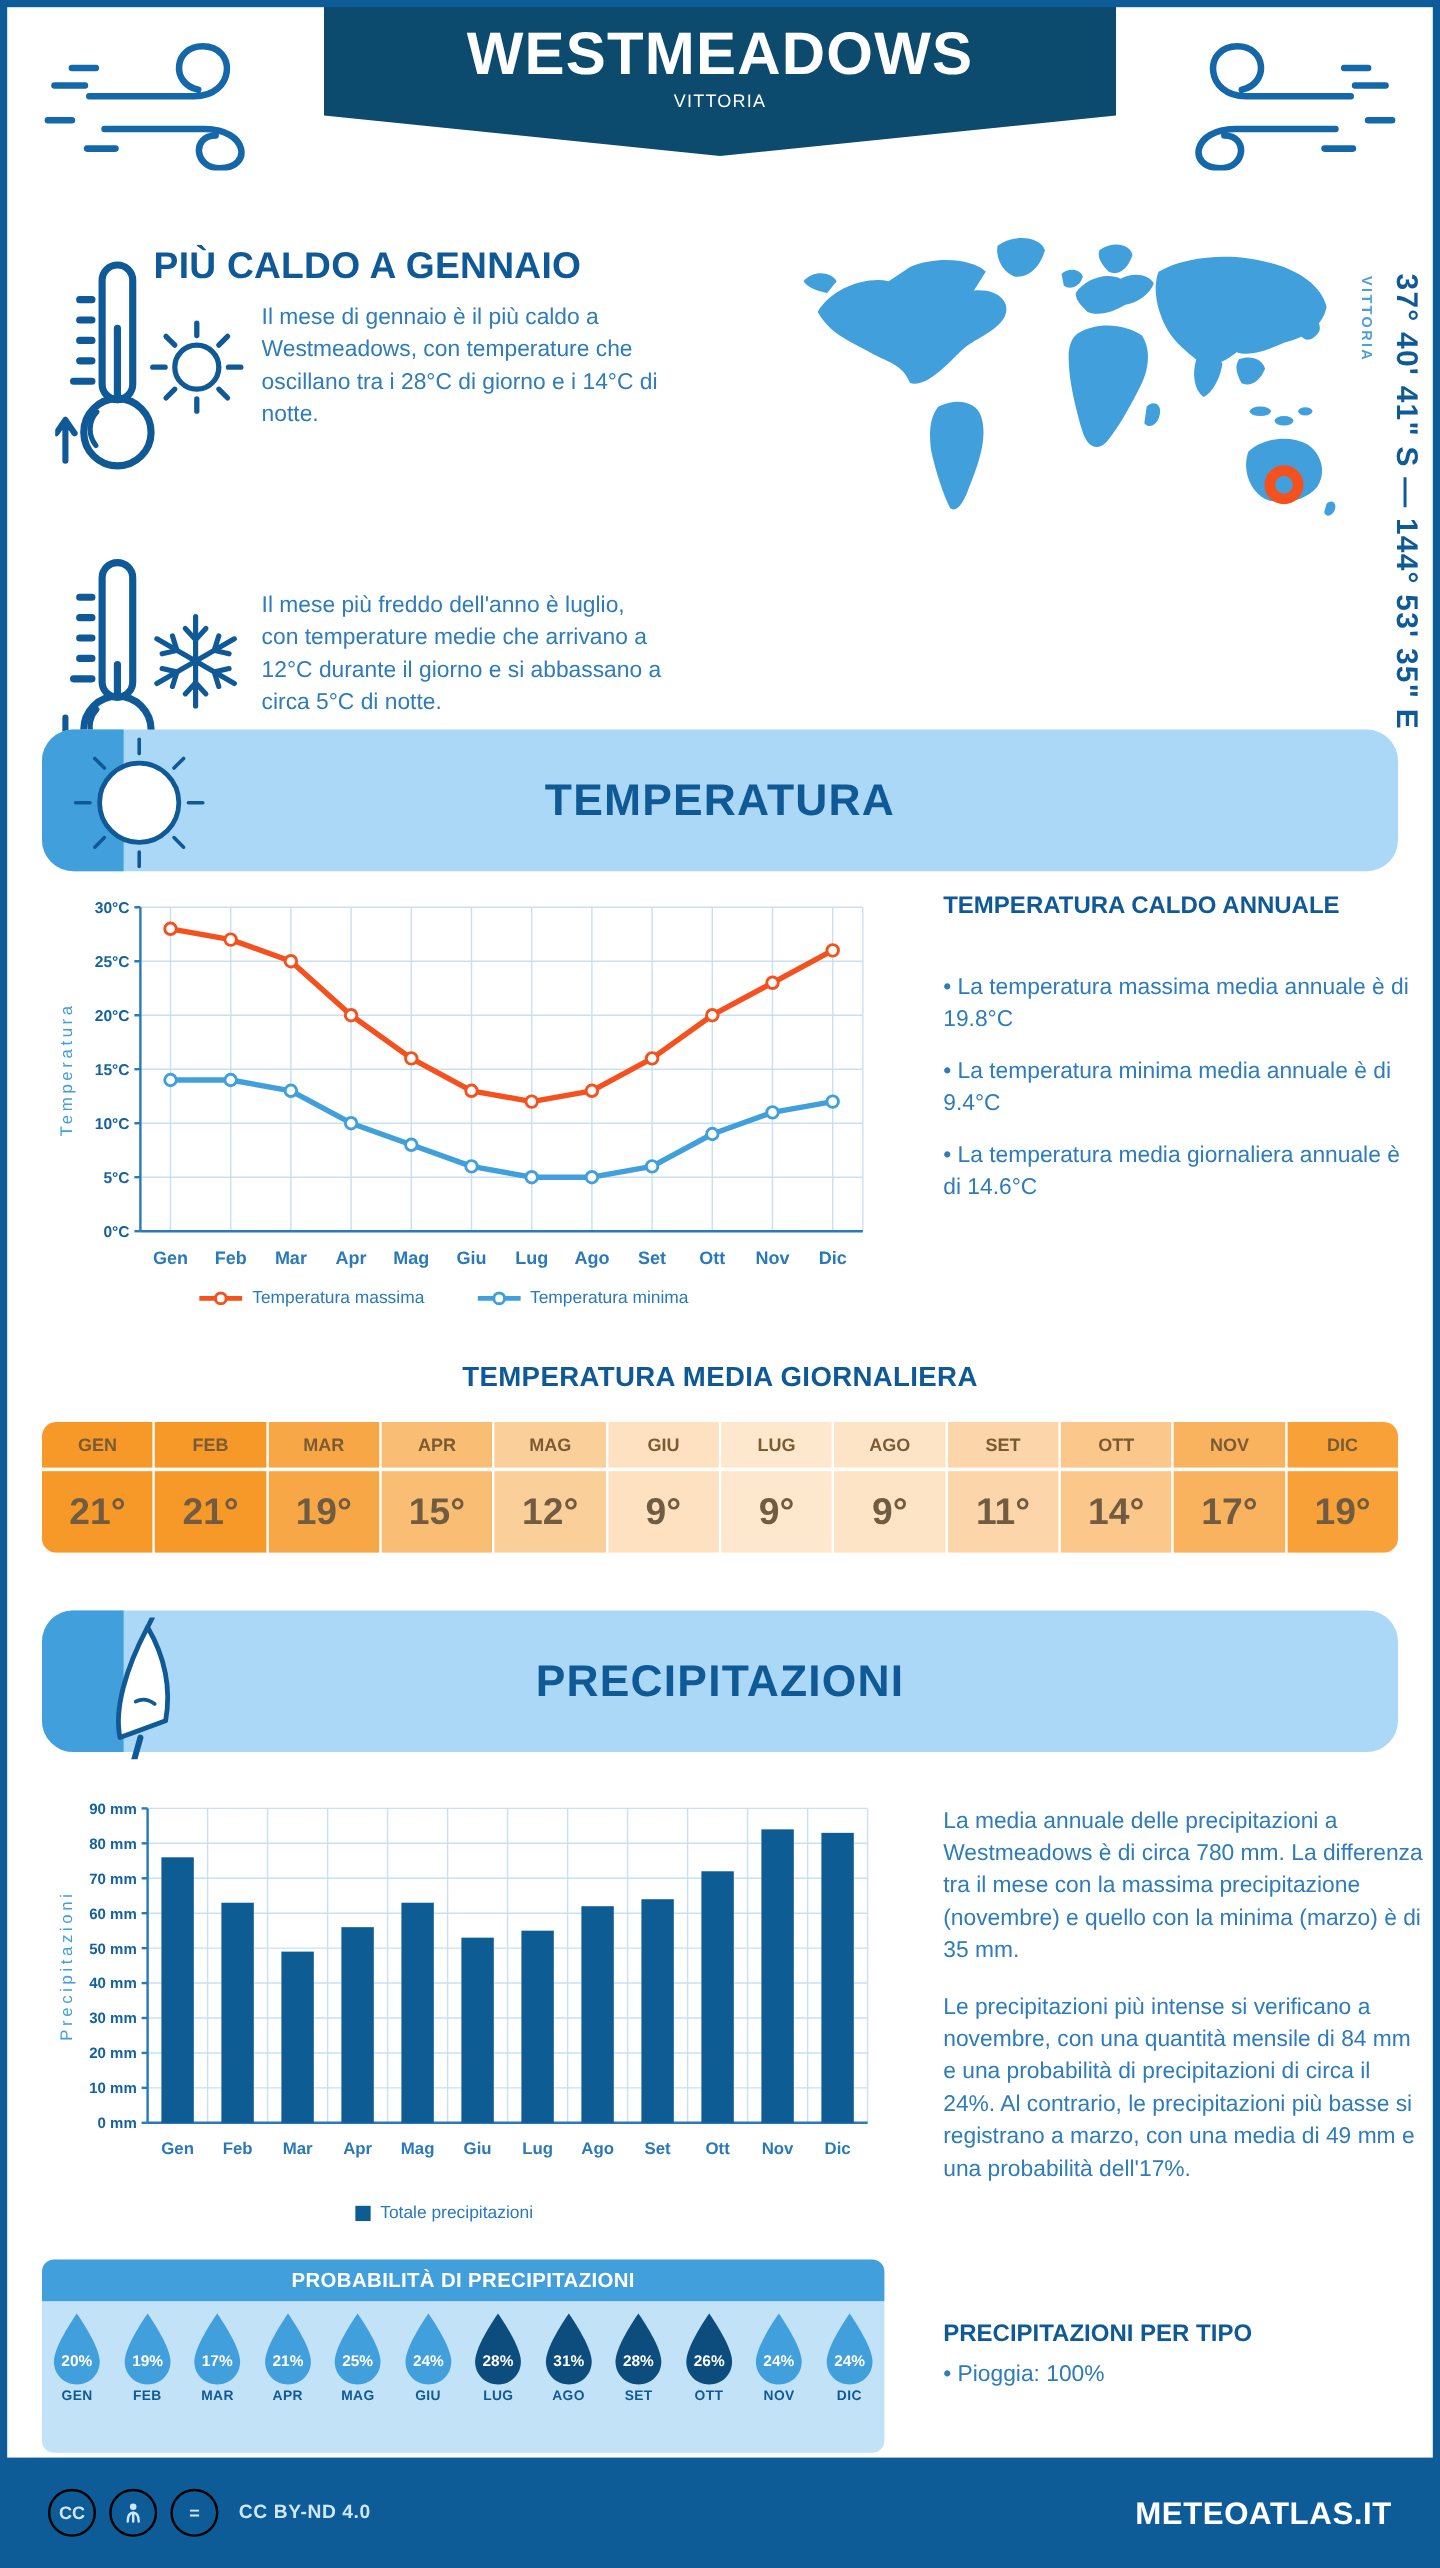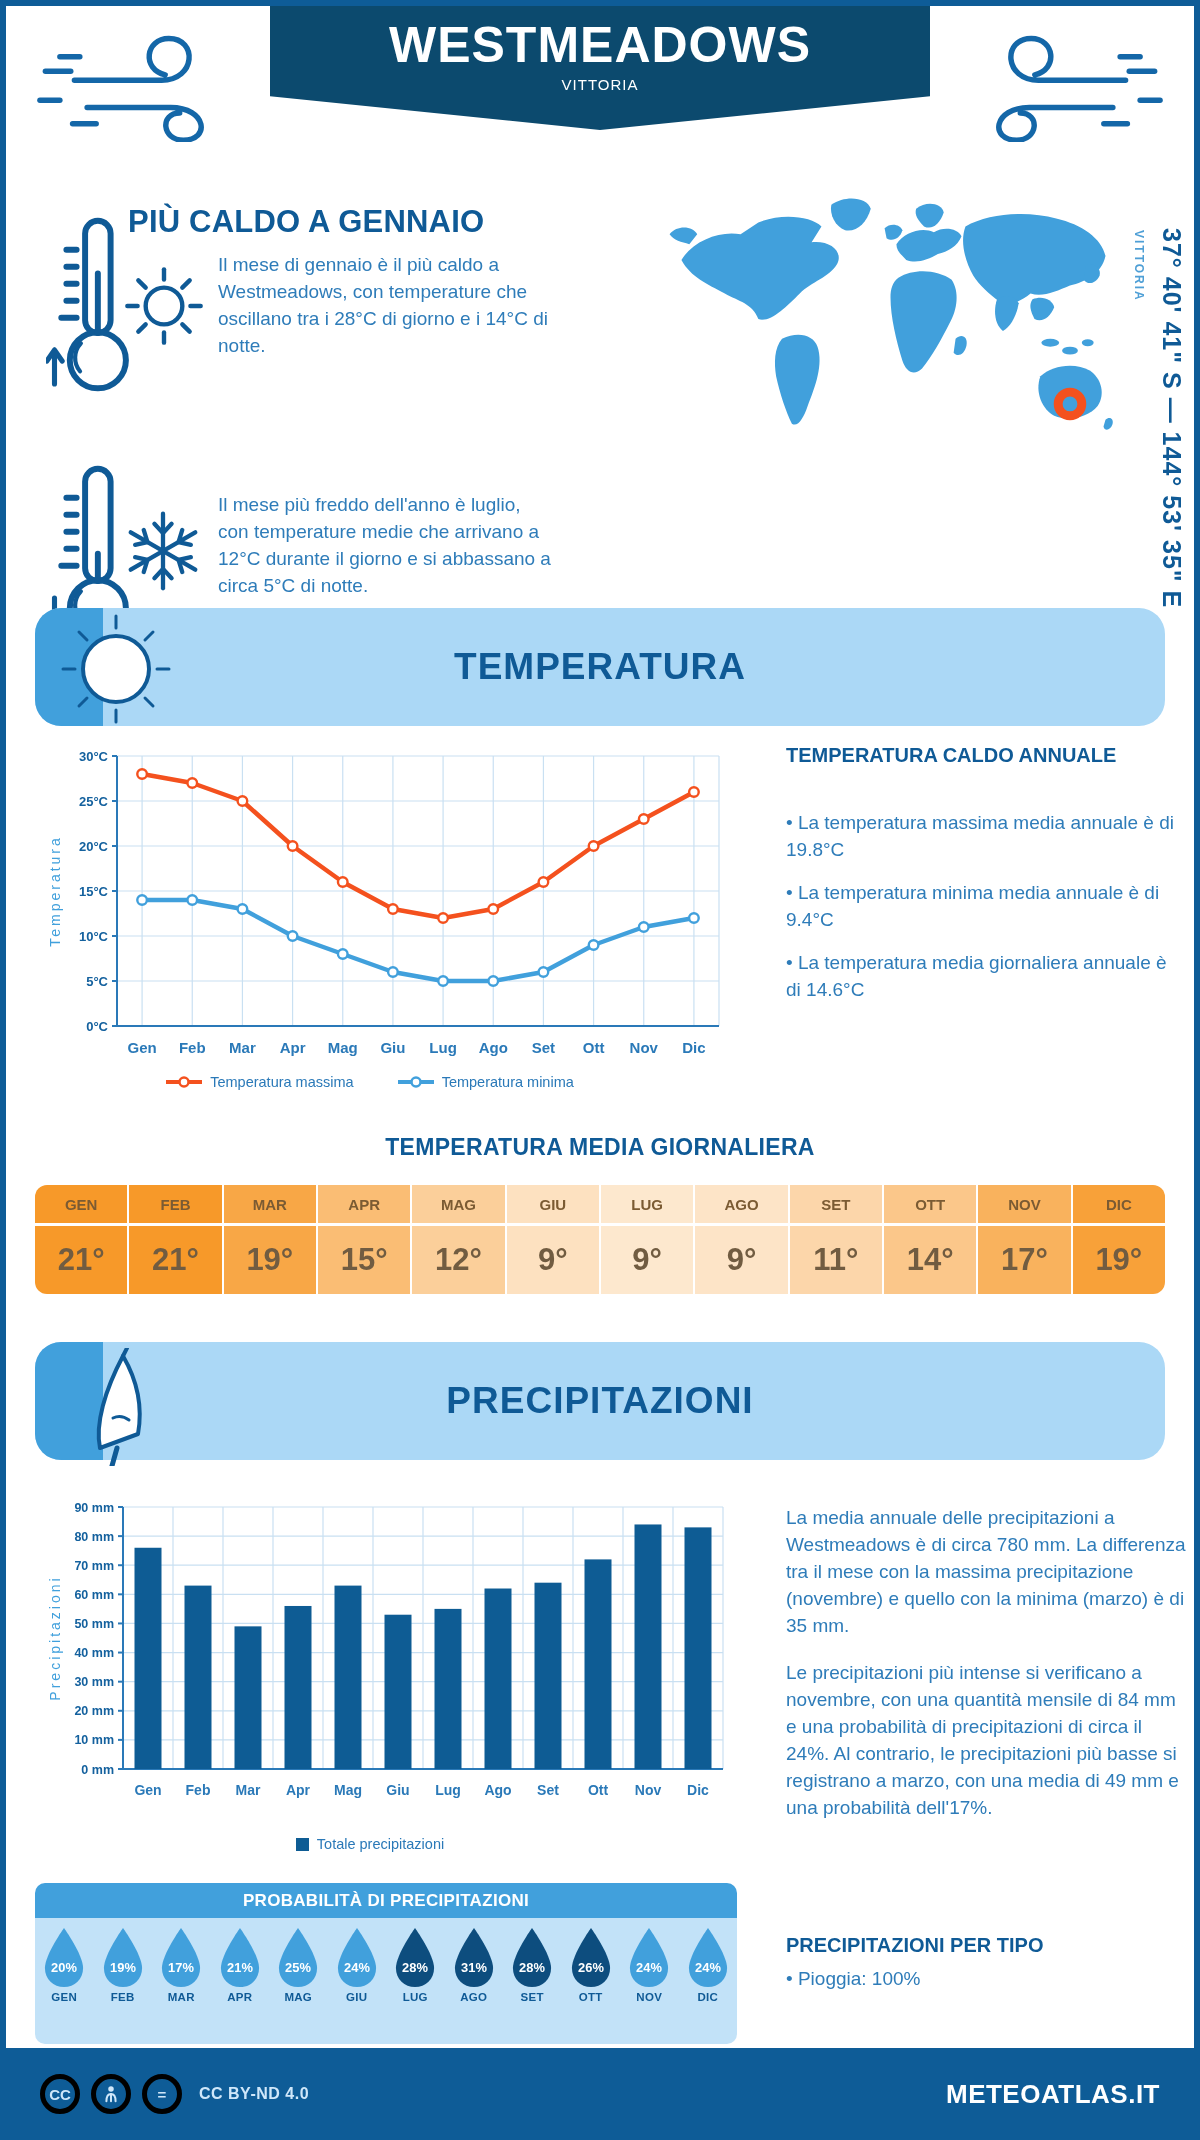--- a/index.html
+++ b/index.html
@@ -63,21 +63,21 @@
     align-items:flex-start;padding-top:8px;}
   .drop-cell{flex:1;display:flex;flex-direction:column;align-items:center;}
   .drop-month{margin-top:2px;font-size:11.5px;font-weight:bold;color:#0F5A96;letter-spacing:.3px;}
 
   .type-head{position:absolute;left:786px;top:1934px;font-size:20px;font-weight:bold;color:#0F5A96;}
   .type-bullet{position:absolute;left:786px;font-size:19px;color:#2E7CB9;}
 
   
   .footer{position:absolute;left:0;right:0;bottom:0;height:92px;background:#0E5C97;z-index:40;
     display:flex;align-items:center;padding:0 40px;box-sizing:border-box;color:#D9ECFA;}
-  .cc-circle{width:40px;height:40px;border:5px solid #000000;border-radius:50%;display:flex;
+  .cc-circle{width:40px;height:40px;border:2px solid #000000;border-radius:50%;display:flex;
     align-items:center;justify-content:center;font-weight:bold;font-size:15px;color:#CFE7FA;box-sizing:border-box;margin-right:11px;}
   .cc-label{font-size:16px;font-weight:bold;letter-spacing:.5px;margin-left:6px;color:#CFE7FA;}
   .site{margin-left:auto;font-size:26px;font-weight:bold;color:#fff;letter-spacing:.5px;}
 </style>
 </head>
 <body>
 
 <div class="page">
   <div class="frame"></div>
 

